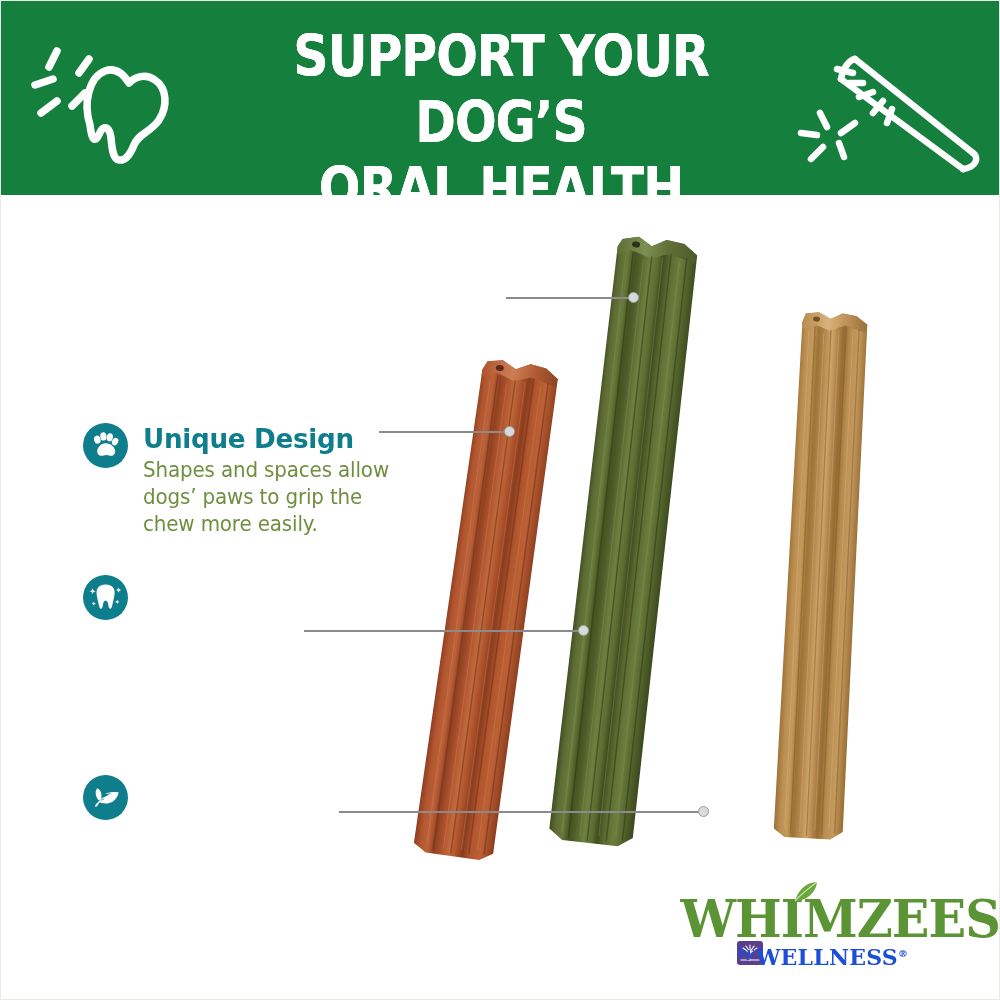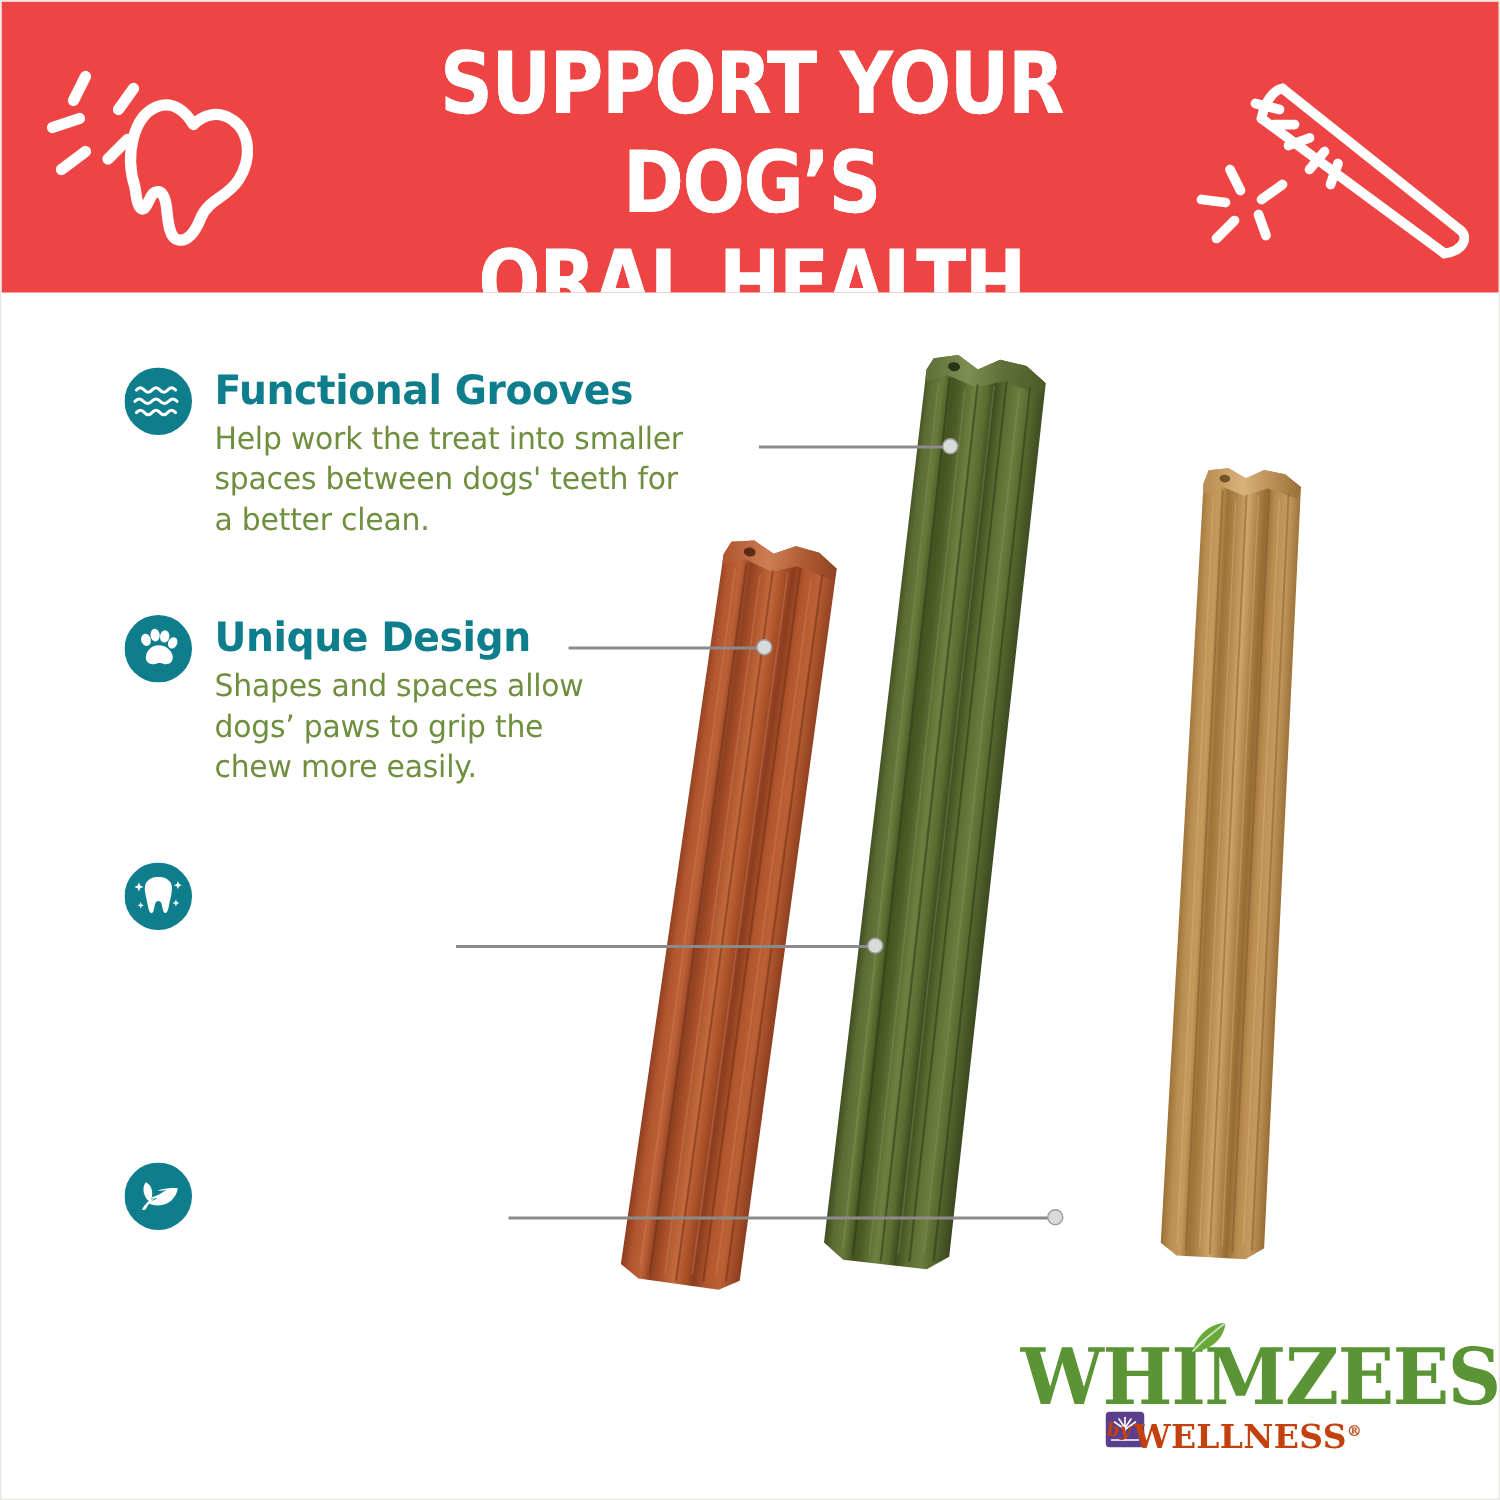--- a/index.html
+++ b/index.html
@@ -12,21 +12,21 @@
     width:1000px;height:1000px;
     background:#ffffff;
     overflow:hidden;
     box-sizing:border-box;
     border:1px solid #e9e9e6;
   }
 
   
   #header-band{
     position:absolute;left:0;top:0;width:1000px;height:194px;
-    background:#ef4444;
+    background:#15803d;
     overflow:hidden;
   }
   #header-title{
     position:absolute;left:150px;top:22px;width:700px;
     text-align:center;
     color:#ffffff;
     font-family:"DejaVu Sans","Liberation Sans",sans-serif;
     font-weight:bold;
     font-size:57px;
     line-height:66px;
@@ -109,21 +109,21 @@
     font-size:52px;
     line-height:56px;
     letter-spacing:-1px;
     transform:scaleX(0.95);
     transform-origin:50% 50%;
   }
   #logo-word .reg{font-size:17px;vertical-align:super;}
   #logo-sub{
     position:absolute;left:0;top:56px;width:300px;
     text-align:center;
-    color:#c2410c;
+    color:#1d4ed8;
     font-family:"DejaVu Serif","Liberation Serif",serif;
     font-weight:bold;
     font-size:22px;
     line-height:24px;
     letter-spacing:0.2px;
   }
   #logo-sub .by{font-size:12px;font-style:italic;vertical-align:super;margin-right:2px;}
   #logo-sub .reg2{font-size:10px;vertical-align:super;}
   #logo-emblem{
     position:absolute;left:64px;top:56px;
@@ -320,38 +320,22 @@
     <div class="leader" style="left:378px;top:430px;width:131px;"></div>
     <div class="leader-dot" style="left:503px;top:425px;"></div>
 
     <div class="leader" style="left:303px;top:629px;width:280px;"></div>
     <div class="leader-dot" style="left:577px;top:624px;"></div>
 
     <div class="leader" style="left:338px;top:810px;width:365px;"></div>
     <div class="leader-dot" style="left:697px;top:805px;"></div>
   </div>
 
-  <div class="feature" style="top:244px;">
-    <svg class="feat-icon" viewBox="0 0 45 45">
-      <circle cx="22.5" cy="22.5" r="22.5" fill="#0e7e8c"></circle>
-      <g stroke="#ffffff" stroke-width="2.1" fill="none" stroke-linecap="round">
-        <path d="M8 15 q2.6 -3 5.2 0 t5.2 0 t5.2 0 t5.2 0 t5.2 0"></path>
-        <path d="M7 22.5 q2.8 -3 5.6 0 t5.6 0 t5.6 0 t5.6 0 t5.6 0"></path>
-        <path d="M8 30 q2.6 -3 5.2 0 t5.2 0 t5.2 0 t5.2 0 t5.2 0"></path>
-      </g>
-    </svg>
-    <div class="feat-body">
-      <div class="feat-title">Functional  Grooves</div>
-      <div class="feat-desc">Help work the treat into smaller
-spaces between dogs' teeth for
-a better clean.</div>
-    </div>
-  </div>
-
-  <div class="feature" style="top:409px;">
+
+  <div class="feature" style="top:422px;">
     <svg class="feat-icon" viewBox="0 0 45 45">
       <circle cx="22.5" cy="22.5" r="22.5" fill="#0e7e8c"></circle>
       <g fill="#ffffff">
         <ellipse cx="14.3" cy="16.6" rx="3.2" ry="4.1" transform="rotate(-16 14.3 16.6)"></ellipse>
         <ellipse cx="20.4" cy="13.4" rx="3.1" ry="4.2" transform="rotate(-5 20.4 13.4)"></ellipse>
         <ellipse cx="26.8" cy="14.3" rx="3.1" ry="4.1" transform="rotate(10 26.8 14.3)"></ellipse>
         <ellipse cx="32.1" cy="18.6" rx="3" ry="3.9" transform="rotate(25 32.1 18.6)"></ellipse>
         <path d="M22.6 20.2 c5.6 0 9.6 4.3 9.6 8.2 c0 3.5 -3.2 5 -6 4.2
                  c-2.4 -0.7 -3.2 -0.7 -5.6 0 c-3 0.9 -6.4 -0.5 -6.4 -4.2
                  c0 -3.9 3.6 -8.2 8.4 -8.2 Z"></path>

